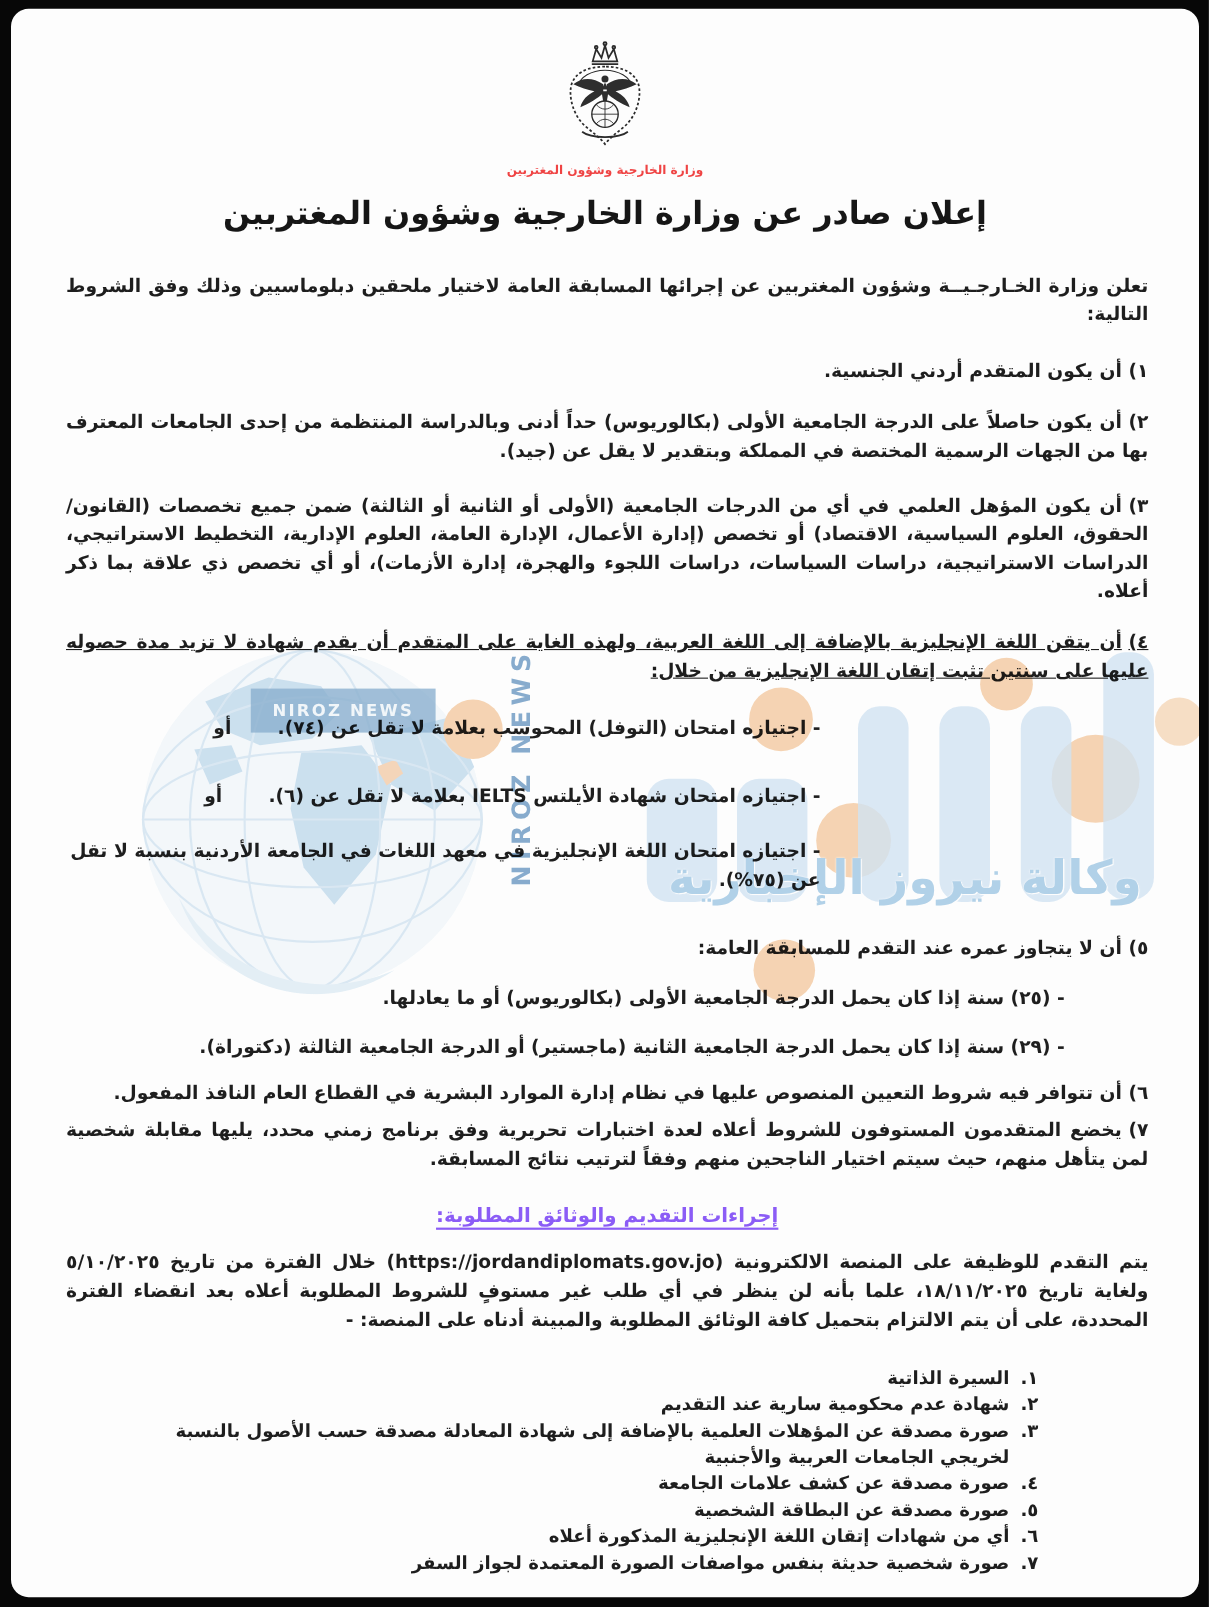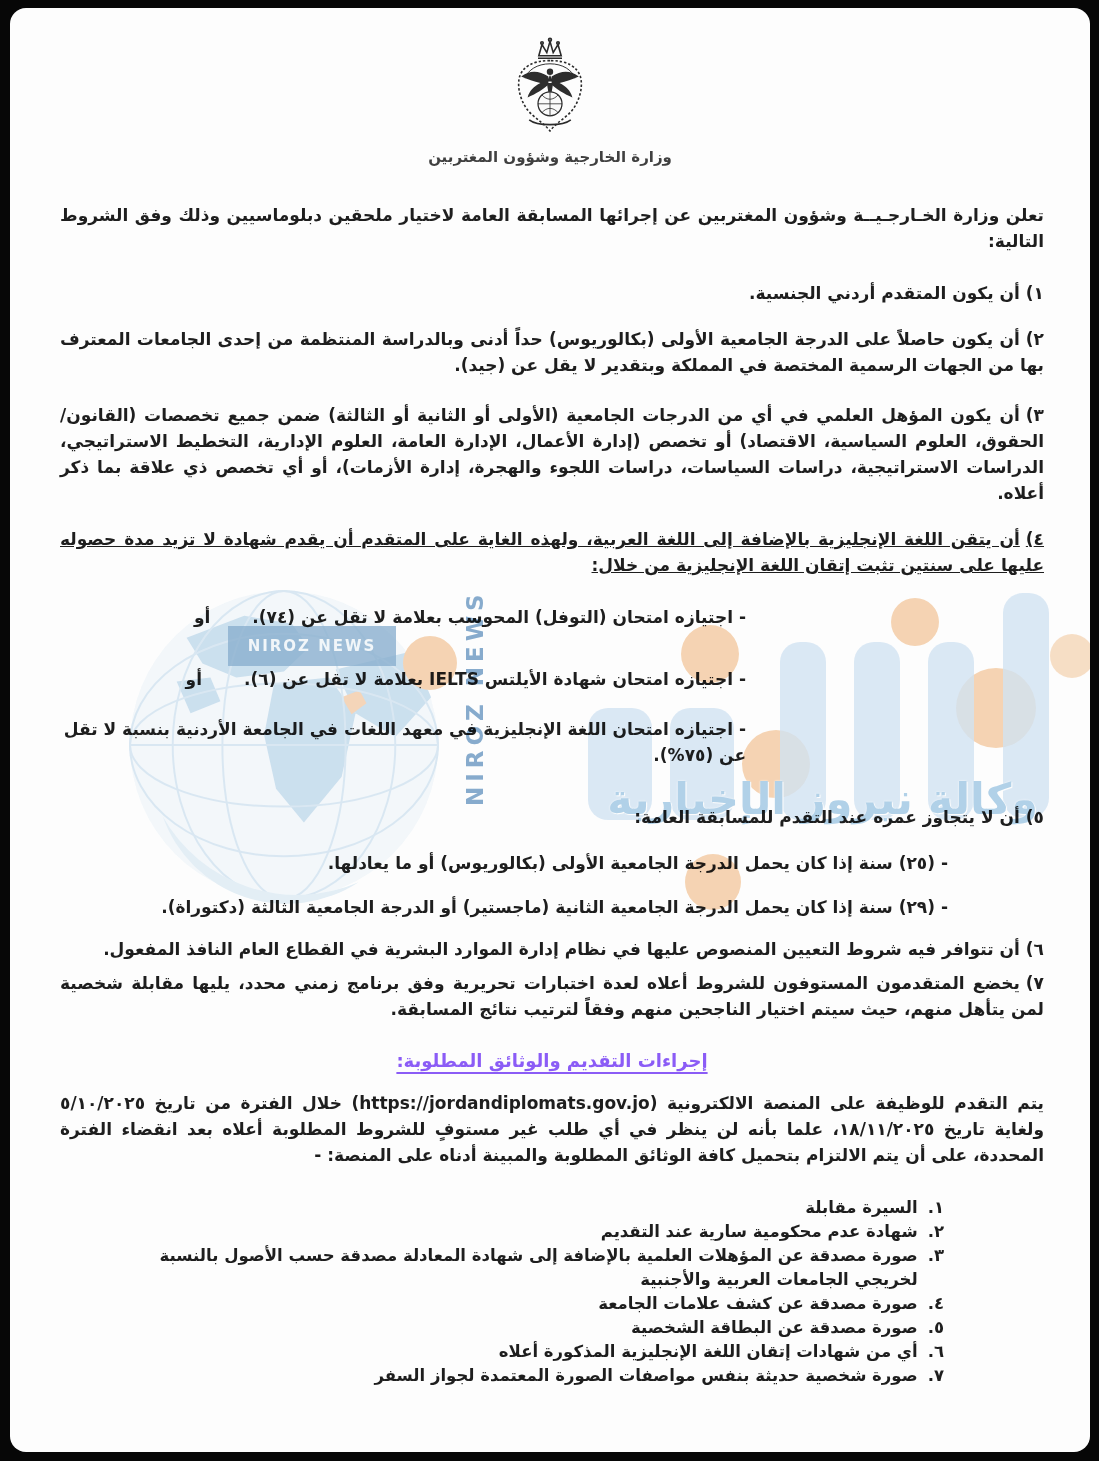--- a/index.html
+++ b/index.html
@@ -8,36 +8,36 @@
     background:#070707;
     font-family:"DejaVu Sans",sans-serif;
   }
   .page{
     position:absolute;left:10px;top:8px;right:9px;bottom:9px;
     background:#fdfdfd;border-radius:16px;overflow:hidden;
   }
   
   .header{ text-align:center; padding-top:26px; position:relative; z-index:1;}
   .emblem{ display:inline-block; }
-  .ministry-name{ font-size:15px; font-weight:700; color:#404040; margin-top:4px; direction:rtl;}
+  .ministry-name{ font-size:11px; font-weight:700; color:#ef4444; margin-top:4px; direction:rtl;}
   .doc-title{ font-size:29px; font-weight:800; color:#161616; margin:16px 0 0 0; direction:rtl;}
   
   .content{
     position:relative; z-index:1; direction:rtl;
     padding:0 46px 0 50px;
     font-size:17px; line-height:26px; font-weight:700; color:#1e1e1e;
   }
   .para{ text-align:justify; text-align-last:right; margin:0;}
   .intro{ margin-top:36px;}
   .mt8{margin-top:8px;} .mt16{margin-top:16px;} .mt18{margin-top:18px;}
   .mt20{margin-top:20px;} .mt22{margin-top:36px;} .mt24{margin-top:24px;}
   .mt26{margin-top:26px;} .mt28{margin-top:20px;text-decoration:underline;}
   .sub-line{ text-align:right; }
   .ind-300{ margin-right:298px; }
-  .ind-190{ margin-right:96px; }
+  .ind-190{ margin-right:76px; }
   .or{ margin-right:42px; }
   .num{ margin-left:6px; }
   .proc-heading{
     font-size:18px; font-weight:800; color:#8b5cf6; text-align:center;
     text-decoration:underline; text-underline-offset:5px; text-decoration-thickness:2px;
     margin:26px 0 0 0;
   }
   .url-ltr{ direction:ltr; unicode-bidi:isolate; }
   
   .docs{ margin:28px 100px 0 0; font-size:16.5px; line-height:24px;}
@@ -92,20 +92,21 @@
           <path d="M56,60 L64,60 L62,72 L58,72 Z"></path>
         </g>
         <g stroke="#2b2b2b" fill="#fafafa" stroke-width="1.6">
           <circle cx="60" cy="86" r="15"></circle>
           <path d="M45,86 H75 M60,71 V101 M50,75 C56,82 64,82 70,75 M50,97 C56,90 64,90 70,97" fill="none" stroke-width="1"></path>
         </g>
         <path d="M34,106 C44,114 76,114 86,106" stroke="#2b2b2b" fill="none" stroke-width="2"></path>
       </svg>
     </span>
     <div class="ministry-name">وزارة الخارجية وشؤون المغتربين</div>
+    <h1 class="doc-title">إعلان صادر عن وزارة الخارجية وشؤون المغتربين</h1>
   </div>
 
   <div class="content">
 
     <p class="para intro">تعلن وزارة الخـارجـيــة وشؤون المغتربين عن إجرائها المسابقة العامة لاختيار ملحقين دبلوماسيين وذلك وفق الشروط التالية:</p>
 
     <p class="para mt26"><span class="num">١)</span><span>أن يكون المتقدم أردني الجنسية.</span></p>
 
     <p class="para mt20"><span class="num">٢)</span><span>أن يكون حاصلاً على الدرجة الجامعية الأولى (بكالوريوس) حداً أدنى وبالدراسة المنتظمة من إحدى الجامعات المعترف بها من الجهات الرسمية المختصة في المملكة وبتقدير لا يقل عن (جيد).</span></p>
 
@@ -129,21 +130,21 @@
 
     <p class="para mt8"><span class="num">٧)</span><span>يخضع المتقدمون المستوفون للشروط أعلاه لعدة اختبارات تحريرية وفق برنامج زمني محدد، يليها مقابلة شخصية لمن يتأهل منهم، حيث سيتم اختيار الناجحين منهم وفقاً لترتيب نتائج المسابقة.</span></p>
 
     <h2 class="proc-heading">إجراءات التقديم والوثائق المطلوبة:</h2>
 
     <p class="para mt16"><span>يتم التقدم للوظيفة على المنصة الالكترونية </span><span class="url-ltr">(https://jordandiplomats.gov.jo)</span><span> خلال الفترة من تاريخ ٥/١٠/٢٠٢٥ ولغاية تاريخ ١٨/١١/٢٠٢٥، علما بأنه لن ينظر في أي طلب غير مستوفٍ للشروط المطلوبة أعلاه بعد انقضاء الفترة المحددة، على أن يتم الالتزام بتحميل كافة الوثائق المطلوبة والمبينة أدناه على المنصة: -</span></p>
 
     <div class="docs">
       <div class="doc-row">
           <span class="doc-num">١.</span>
-          <span class="doc-text">السيرة مقابلة</span>
+          <span class="doc-text">السيرة الذاتية</span>
         </div>
       <div class="doc-row">
           <span class="doc-num">٢.</span>
           <span class="doc-text">شهادة عدم محكومية سارية عند التقديم</span>
         </div>
       <div class="doc-row">
           <span class="doc-num">٣.</span>
           <span class="doc-text">صورة مصدقة عن المؤهلات العلمية بالإضافة إلى شهادة المعادلة مصدقة حسب الأصول بالنسبة لخريجي الجامعات العربية والأجنبية</span>
         </div>
       <div class="doc-row">

